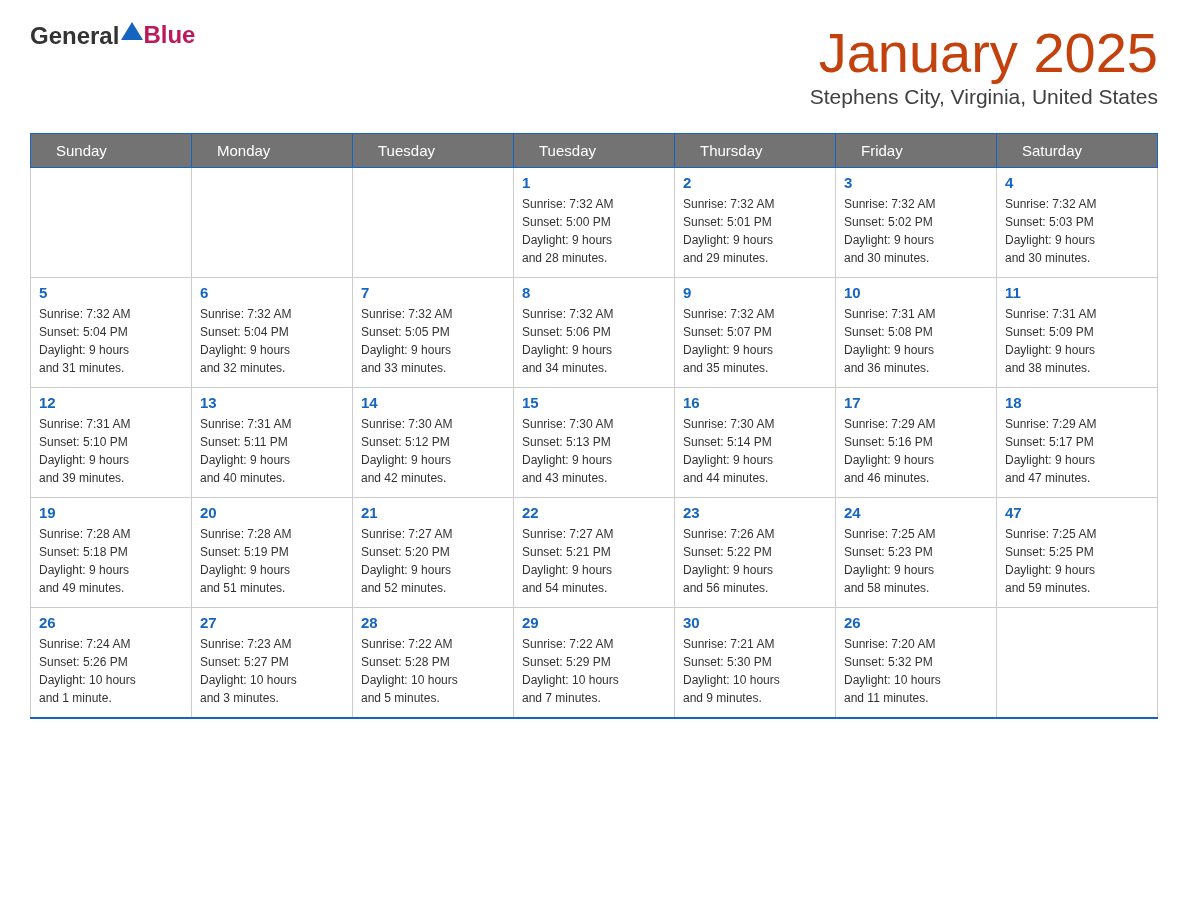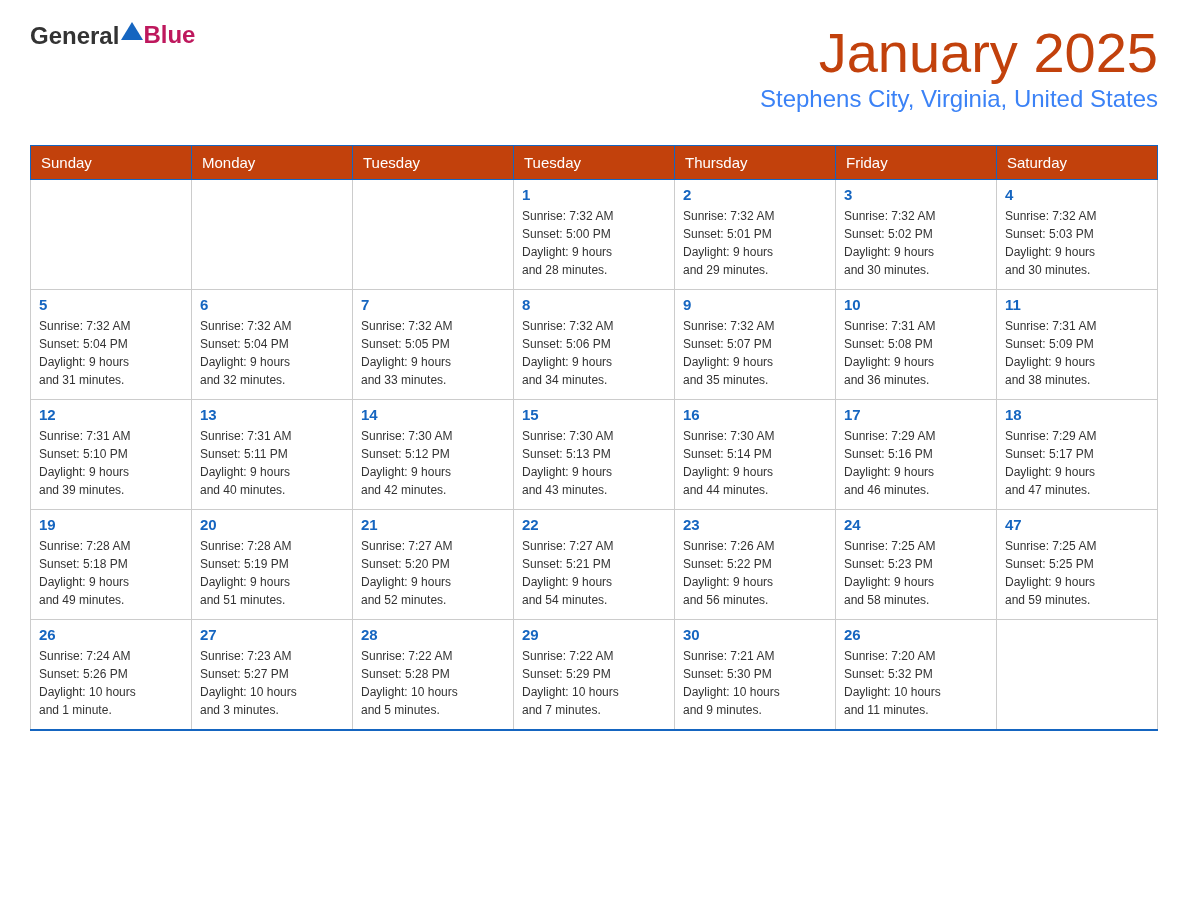--- a/index.html
+++ b/index.html
@@ -8,50 +8,50 @@
       background: #fff;
       color: #333;
       width: 1188px;
       min-height: 918px;
       padding: 20px 30px;
     }
     .header {
       display: flex;
       justify-content: space-between;
       align-items: flex-start;
-      margin-bottom: 32px;
+      margin-bottom: 24px;
     }
     .logo {
       display: flex;
       align-items: center;
       gap: 4px;
     }
     .title-block {
       text-align: right;
     }
     .calendar-title {
       font-size: 56px;
       font-weight: normal;
       color: #c2410c;
     }
     .calendar-subtitle {
-      font-size: 24px;
-      color: #3b82f6;
+      font-size: 21px;
+      color: #404040;
     }
     table {
       width: 100%;
       border-collapse: collapse;
       table-layout: fixed;
     }
     thead th {
-      background-color: #c2410c;
+      background-color: #737373;
       color: #fff;
       font-size: 15px;
       font-weight: normal;
-      padding: 8px 10px;
+      padding: 8px 25px;
       text-align: left;
       border: 1px solid #1565c0;
     }
     tbody td {
       border: 1px solid #ccc;
       vertical-align: top;
       padding: 6px 8px;
       font-size: 12px;
       color: #333;
       height: 110px;

